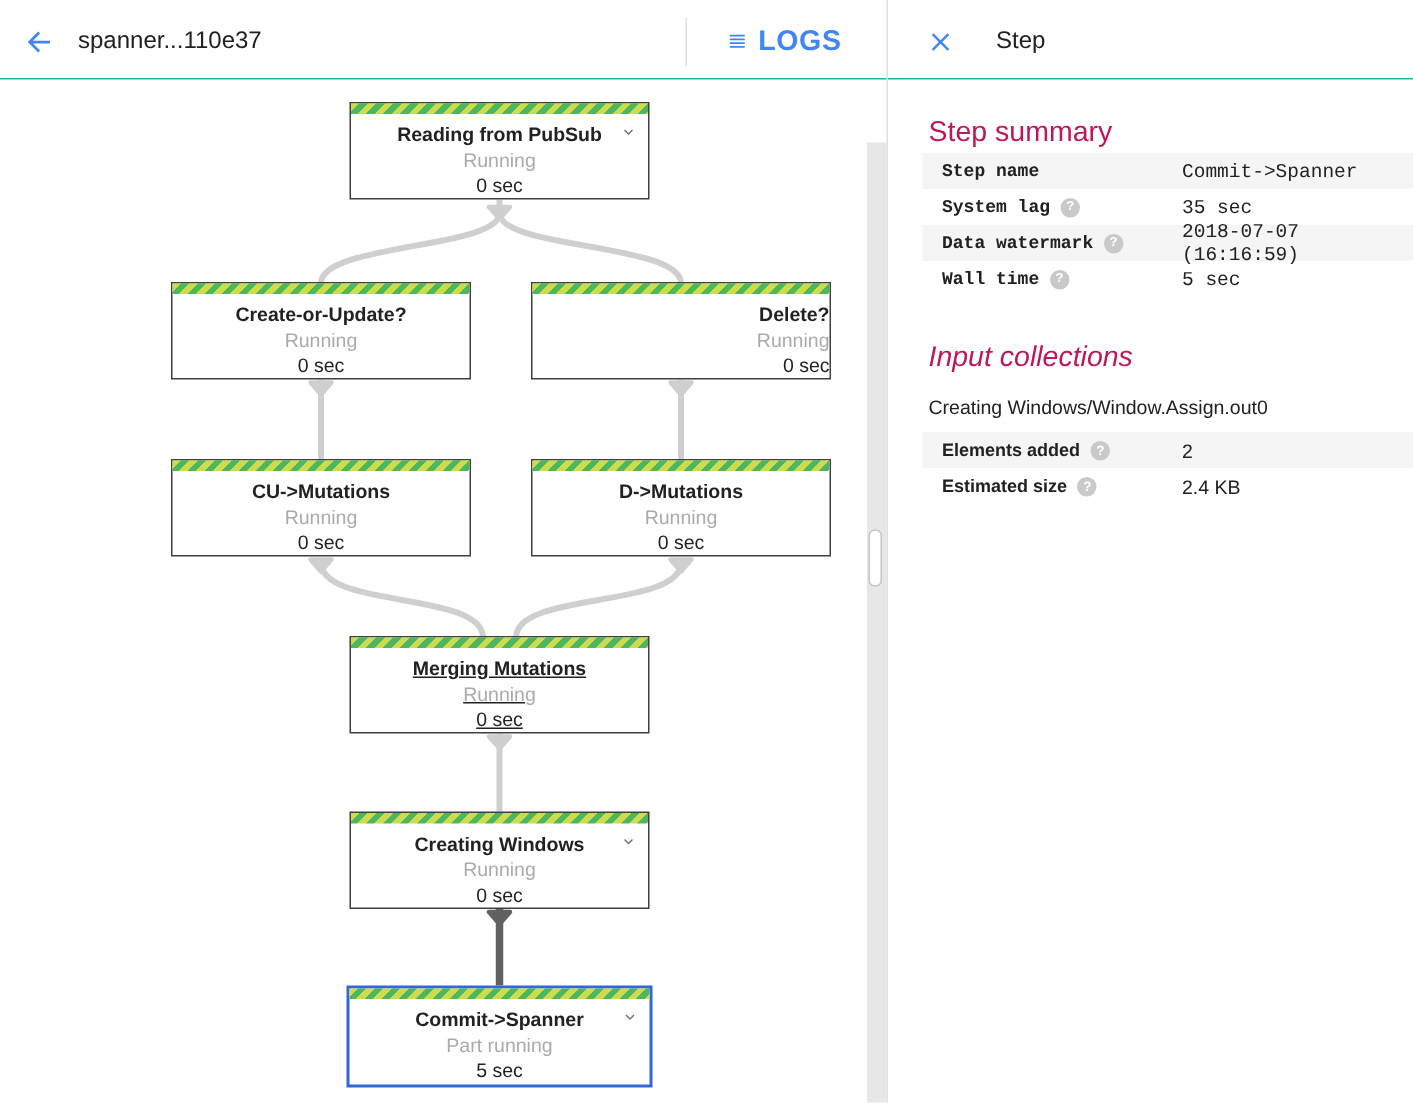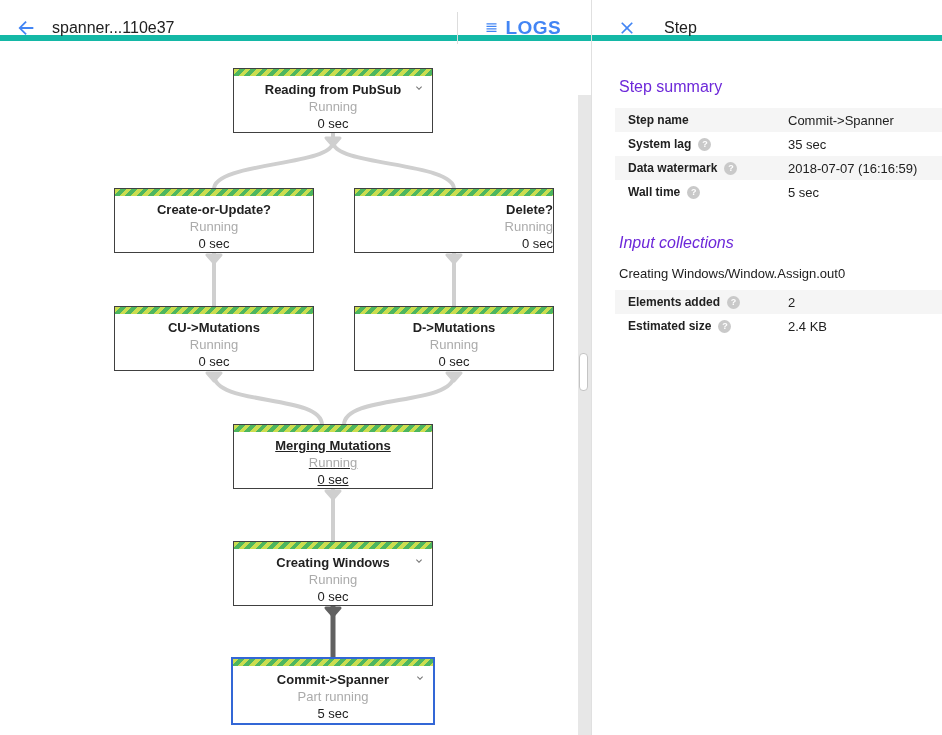--- a/index.html
+++ b/index.html
@@ -3,22 +3,22 @@
 <meta charset="utf-8">
 <style>
   * { box-sizing: border-box; }
   html,body { margin:0; padding:0; }
   body {
     width:942px; height:735px; overflow:hidden; background:#fff;
     font-family:"Liberation Sans", sans-serif; color:#212121;
     position:relative;
   }
   
-  .topbar { position:absolute; left:0; top:0; width:942px; height:41px; background:#fff;
-            border-bottom:6px solid #14b8a6; z-index:5; }
+  .topbar { position:absolute; left:0; top:0; width:942px; height:53px; background:#fff;
+            border-bottom:1px solid #14b8a6; z-index:5; }
   .topbar-left { position:absolute; left:0; top:0; width:591px; height:55px;
                  display:flex; align-items:center; }
   .back-btn { margin-left:14px; width:24px; height:24px; cursor:pointer; display:flex; align-items:center; justify-content:center; }
   .job-title { margin-left:14px; font-size:16px; color:#212121; }
   .topbar-spacer { flex:1; }
   .hdr-vdiv { width:1px; height:32px; background:#ddd; }
   .logs-btn { display:flex; align-items:center; gap:7px; color:#4285f4; font-size:19px;
               font-weight:bold; letter-spacing:.4px; margin:0 30px 0 26px; cursor:pointer; }
   .panel-header { position:absolute; left:592px; top:0; width:350px; height:55px;
                   display:flex; align-items:center; }
@@ -48,23 +48,23 @@
   .n-reading  { left:233px; top:12px; }
   .n-create   { left:114px; top:132px; }
   .n-delete   { left:354px; top:132px;text-align:right; }
   .n-cumut    { left:114px; top:250px; }
   .n-dmut     { left:354px; top:250px; }
   .n-merging  { left:233px; top:368px;text-decoration:underline; }
   .n-creating { left:233px; top:485px; }
   .n-commit   { left:231px; top:601px; }
   
   .panel-body { position:absolute; left:592px; top:56px; width:350px; height:679px; background:#fff; }
-  .sec-heading { margin:22px 0 0 27px; font-size:16px; color:#6d28d9; }
+  .sec-heading { margin:22px 0 0 27px; font-size:19px; color:#be185d; }
   .ptable { margin-left:23px; width:327px; }
-  .ptable.t1 { margin-top:12px; }
+  .ptable.t1 { margin-top:2px;font-family:Liberation Mono, monospace; }
   .ptable.t2 { margin-top:9px; }
   .prow { position:relative; height:24px; display:flex; align-items:center; padding-left:13px; }
   .prow.gray { background:#f5f5f5; }
   .plabel { font-size:12px; font-weight:bold; color:#212121; }
   .pvalue { position:absolute; left:173px; font-size:13px; font-weight:normal; color:#212121; }
   .help { display:inline-block; width:13px; height:13px; margin-left:7px; border-radius:50%;
           background:#c9c9c9; color:#fff; font-size:9px; font-weight:bold; line-height:13px;
           text-align:center; cursor:pointer; }
   .collection-name { margin:14px 0 0 27px; font-size:13px; color:#212121; }
 </style>

